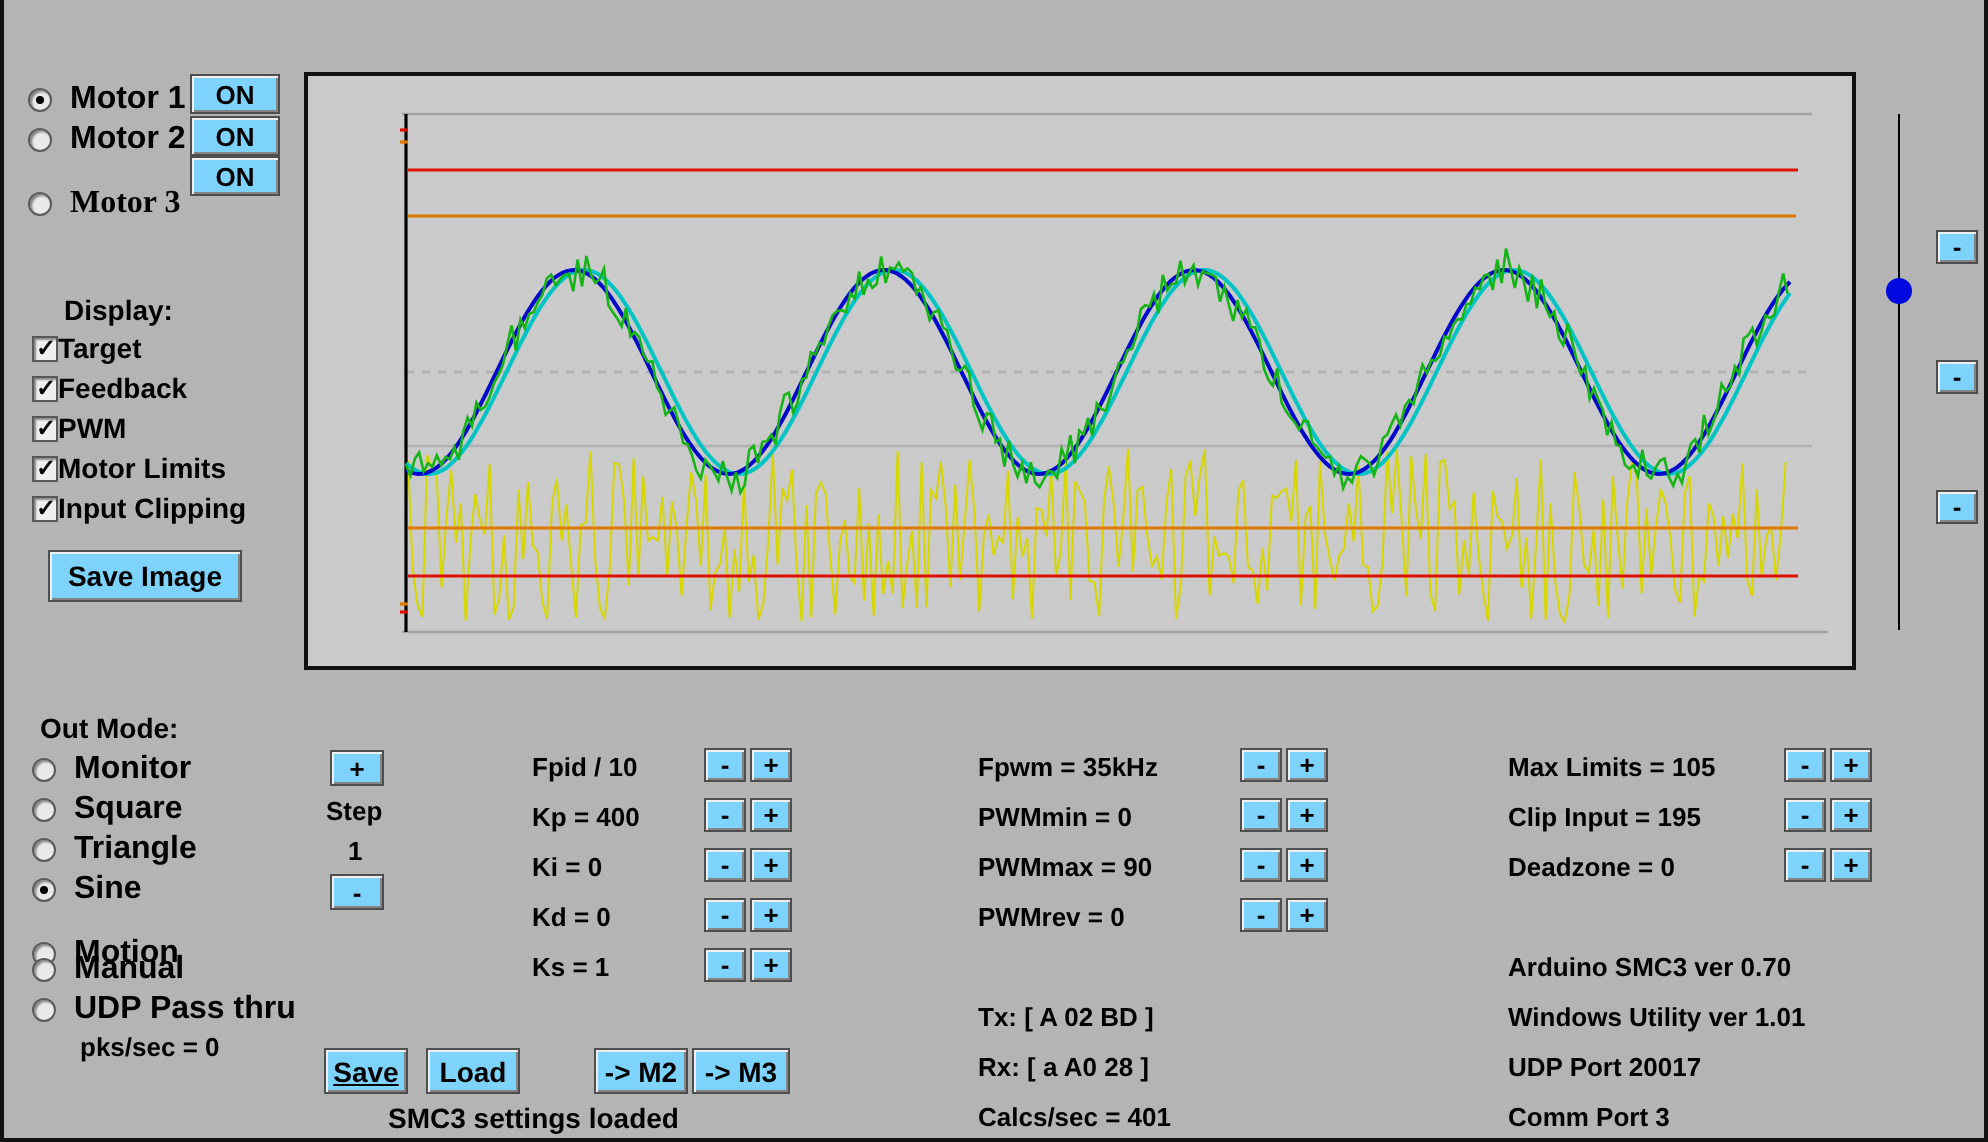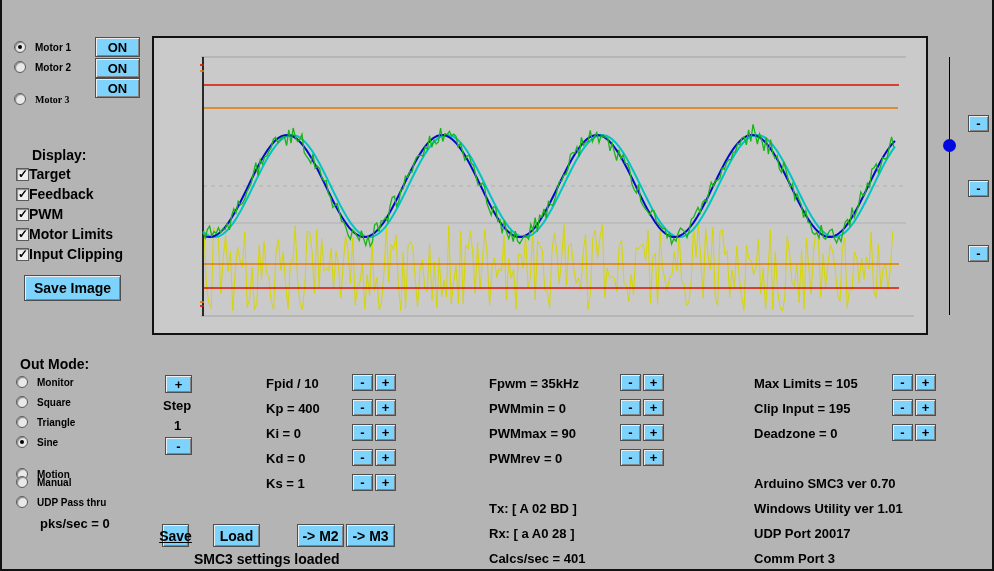--- a/index.html
+++ b/index.html
@@ -20,21 +20,21 @@
          display:flex; align-items:center; justify-content:center; cursor:default; }
   .btn-on { width:45px; height:20px; font-size:13px; }
   .btn-sm { width:21px; height:17px; font-size:13px; }
   .lbl { position:absolute; font-weight:bold; font-size:13px; color:#000; white-space:nowrap; }
   .lbl-lg { font-size:14px; }
   
   .radio-row { position:absolute; display:flex; align-items:center; }
   .radio { width:12px; height:12px; border-radius:50%; background:#e9e9e9; border:1px solid #5a5a5a;
            box-shadow: inset 1px 1px 1px #888; position:relative; flex:0 0 auto; }
   .radio.on::after { content:""; position:absolute; left:3px; top:3px; width:4px; height:4px; border-radius:50%; background:#000; }
-  .radio-row span.txt { margin-left:9px; font-weight:bold; font-size:10px; color:#000; }
+  .radio-row span.txt { margin-left:9px; font-weight:bold; font-size:16px; color:#000; }
   
   .check-row { position:absolute; display:flex; align-items:center; }
   .check { width:13px; height:13px; background:#efefef; border:1px solid #5a5a5a;
            box-shadow: inset 1px 1px 1px #888; position:relative; font-size:12px; line-height:11px;
            text-align:center; color:#000; font-weight:bold; flex:0 0 auto; }
   .check.on::after { content:"\2713"; position:absolute; left:1px; top:0; }
   .check-row span.txt { font-weight:bold; font-size:14px; color:#000; }
   
   .plot-panel { position:absolute; left:150px; top:36px; width:776px; height:299px; background:#cacaca; border:2px solid #111; }
   
@@ -160,21 +160,21 @@
   <div class="lbl" style="left:264px; top:426px;">Ki = 0</div>
   <div class="btn btn-sm" style="left:350px; top:424px;">-</div>
   <div class="btn btn-sm" style="left:373px; top:424px;">+</div>
   <div class="lbl" style="left:264px; top:451px;">Kd = 0</div>
   <div class="btn btn-sm" style="left:350px; top:449px;">-</div>
   <div class="btn btn-sm" style="left:373px; top:449px;">+</div>
   <div class="lbl" style="left:264px; top:476px;">Ks = 1</div>
   <div class="btn btn-sm" style="left:350px; top:474px;">-</div>
   <div class="btn btn-sm" style="left:373px; top:474px;">+</div>
 
-  <div class="btn" style="left:160px; top:524px; width:27px; height:23px; font-size:14px;text-decoration:underline;">Save</div>
+  <div class="btn" style="left:160px; top:524px; width:42px; height:23px; font-size:14px;text-decoration:underline;">Save</div>
   <div class="btn" style="left:211px; top:524px; width:47px; height:23px; font-size:14px;">Load</div>
   <div class="btn" style="left:295px; top:524px; width:47px; height:23px; font-size:14px;">-&gt; M2</div>
   <div class="btn" style="left:344px; top:524px; width:49px; height:23px; font-size:14px;">-&gt; M3</div>
   <div class="status-text" style="left:192px; top:551px;">SMC3 settings loaded</div>
 
   <div class="lbl" style="left:487px; top:376px;">Fpwm = 35kHz</div>
   <div class="btn btn-sm" style="left:618px; top:374px;">-</div>
   <div class="btn btn-sm" style="left:641px; top:374px;">+</div>
   <div class="lbl" style="left:487px; top:401px;">PWMmin = 0</div>
   <div class="btn btn-sm" style="left:618px; top:399px;">-</div>

